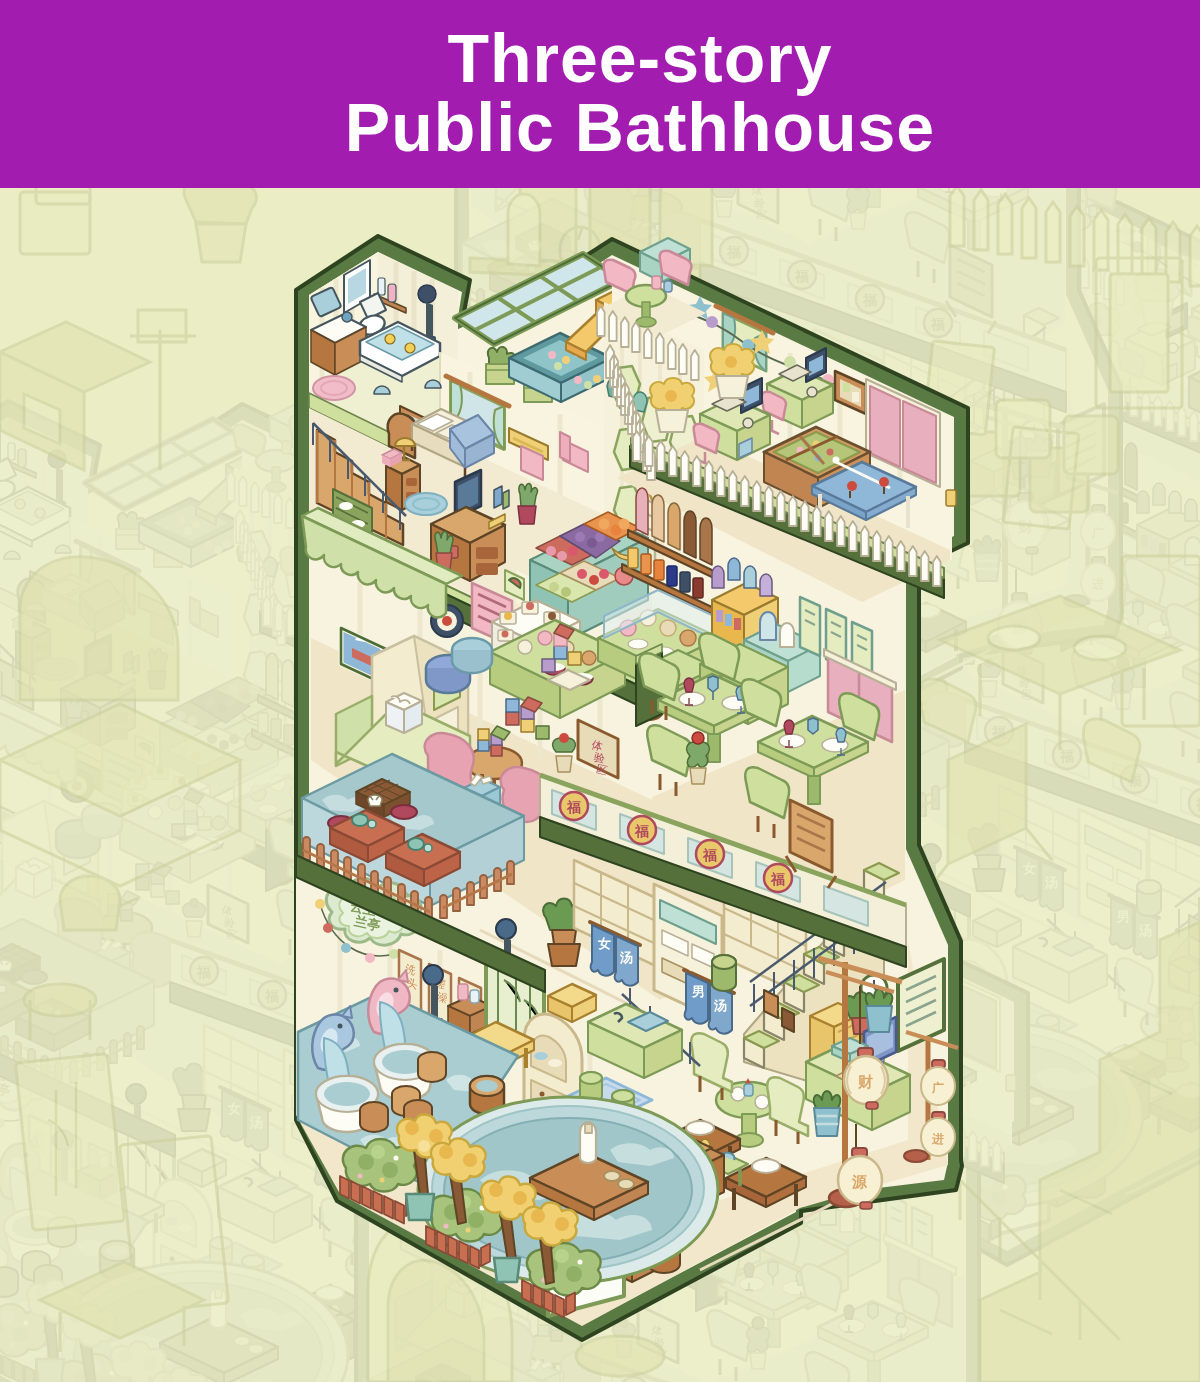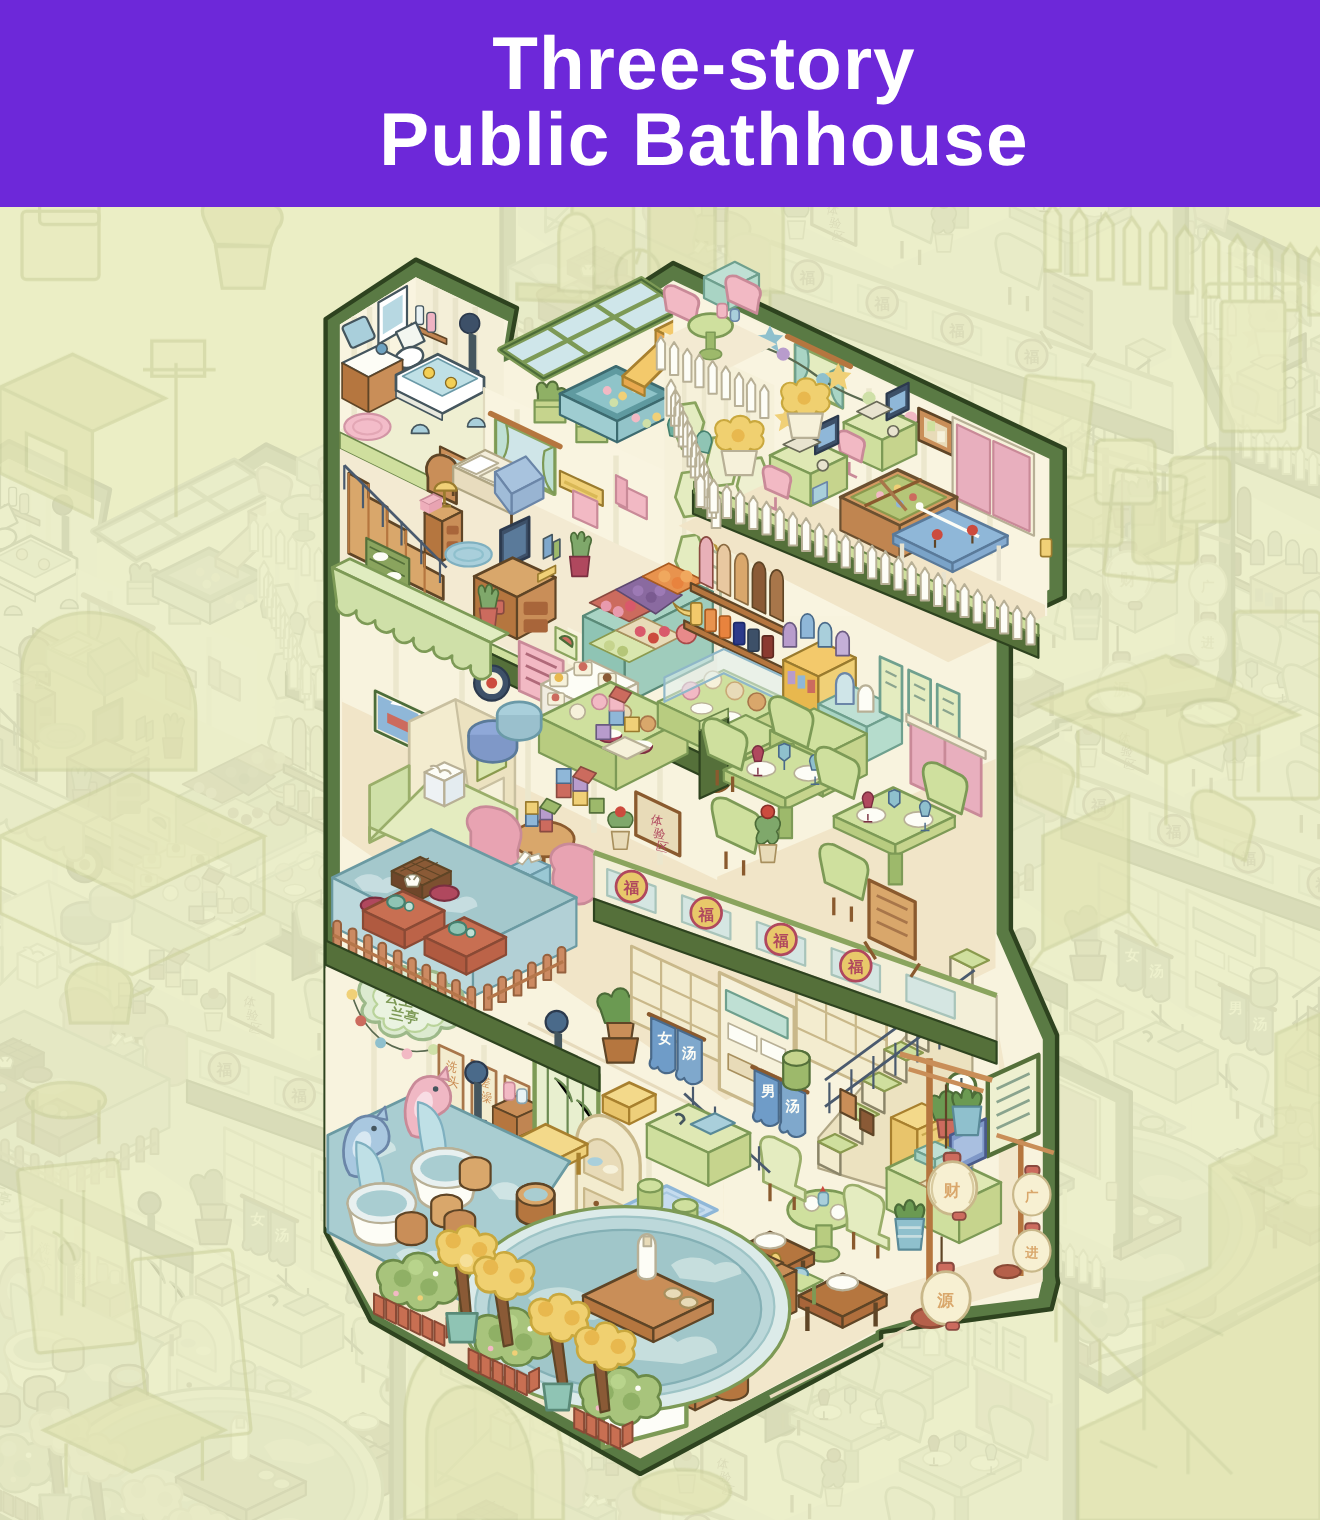--- a/index.html
+++ b/index.html
@@ -1,17 +1,17 @@
 <!DOCTYPE html>
 <html><head>
 <meta charset="utf-8">
 <style>
 html,body{margin:0;padding:0}
 .page{position:relative;width:1200px;height:1382px;background:#ebeec5;overflow:hidden;font-family:"Liberation Sans",sans-serif}
-.hdr{position:absolute;left:0;top:0;width:1200px;height:188px;background:#6d28d9}
+.hdr{position:absolute;left:0;top:0;width:1200px;height:188px;background:#a21caf}
 .hdr .t{position:absolute;left:0;width:1200px;text-align:center;color:#fff;font-weight:bold;font-size:68px;letter-spacing:1px;line-height:1}
 svg{position:absolute;left:0;top:0}
 </style>
 </head>
 <body>
 <div class="page">
 
 <svg width="1200" height="1382" viewBox="0 0 1200 1382">
 
   <rect x="0" y="0" width="1200" height="1382" fill="#ebeec5"></rect>

